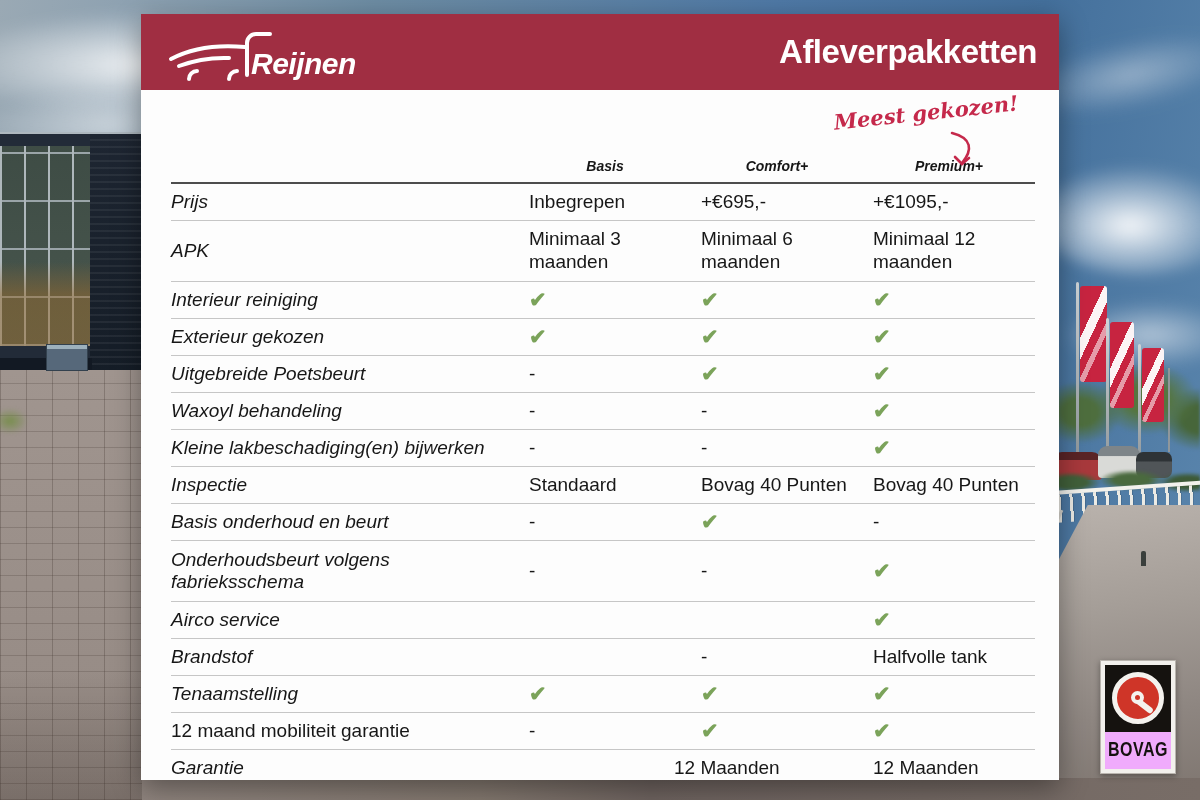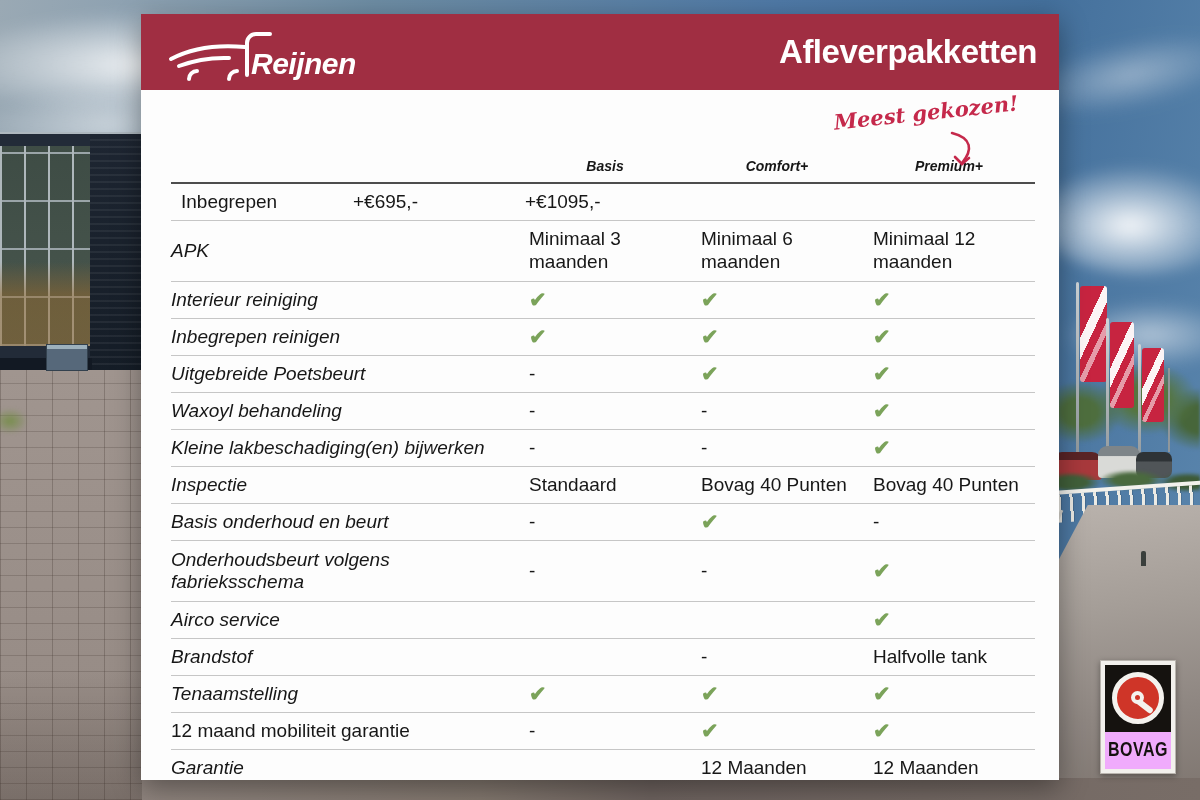--- a/index.html
+++ b/index.html
@@ -113,21 +113,21 @@
   
   #annotation{position:absolute;right:18px;top:86px;width:230px;text-align:center;
     transform:rotate(-6deg);color:#c5294b;font-family:"DejaVu Serif",serif;
     font-style:italic;font-size:21px;font-weight:bold;}
   #annotation-arrow{position:absolute;left:806px;top:116px;}
 
   
   #table{margin:60px 24px 0 30px;color:#171717;}
   .t-row{display:flex;align-items:center;border-bottom:1px solid #c6c6c6;height:36px;}
   .t-row.tall{height:60px;}
-  .t-row:last-child{border-bottom:none;}
+  .t-row:last-child{border-bottom:none;gap:27px;}
   #table-header-row{height:32px;border-bottom:2px solid #4d4d4d;}
   .t-label{flex:1;font-style:italic;font-size:19px;padding-right:8px;line-height:1.15;}
   .t-label.upright{font-style:normal;}
   .t-cell{width:172px;text-align:left;font-size:19px;line-height:1.2;padding:0 10px;
     box-sizing:border-box;}
   .th{width:172px;text-align:center;font-size:14px;font-weight:bold;font-style:italic;
     padding:0 10px;box-sizing:border-box;}
   .t-cell.check{color:#7ba35a;font-size:21px;font-weight:bold;}
 </style>
 </head>
@@ -210,38 +210,39 @@
 
     <div id="table">
       <div class="t-row" id="table-header-row">
         <div class="t-label"></div>
       <div class="th">Basis</div>
           <div class="th">Comfort+</div>
           <div class="th">Premium+</div>
         </div>
       <div id="table-body">
           <div class="t-row">
+            <div class="t-label">Prijs</div>
             <div class="t-cell">Inbegrepen</div>
             <div class="t-cell">+€695,-</div>
             <div class="t-cell">+€1095,-</div>
           </div>
           <div class="t-row tall">
             <div class="t-label">APK</div>
             <div class="t-cell">Minimaal 3 maanden</div>
             <div class="t-cell">Minimaal 6 maanden</div>
             <div class="t-cell">Minimaal 12 maanden</div>
           </div>
           <div class="t-row">
             <div class="t-label">Interieur reiniging</div>
             <div class="t-cell check">✔</div>
             <div class="t-cell check">✔</div>
             <div class="t-cell check">✔</div>
           </div>
           <div class="t-row">
-            <div class="t-label">Inbegrepen reinigen</div>
+            <div class="t-label">Exterieur gekozen</div>
             <div class="t-cell check">✔</div>
             <div class="t-cell check">✔</div>
             <div class="t-cell check">✔</div>
           </div>
           <div class="t-row">
             <div class="t-label">Uitgebreide Poetsbeurt</div>
             <div class="t-cell">-</div>
             <div class="t-cell check">✔</div>
             <div class="t-cell check">✔</div>
           </div>

